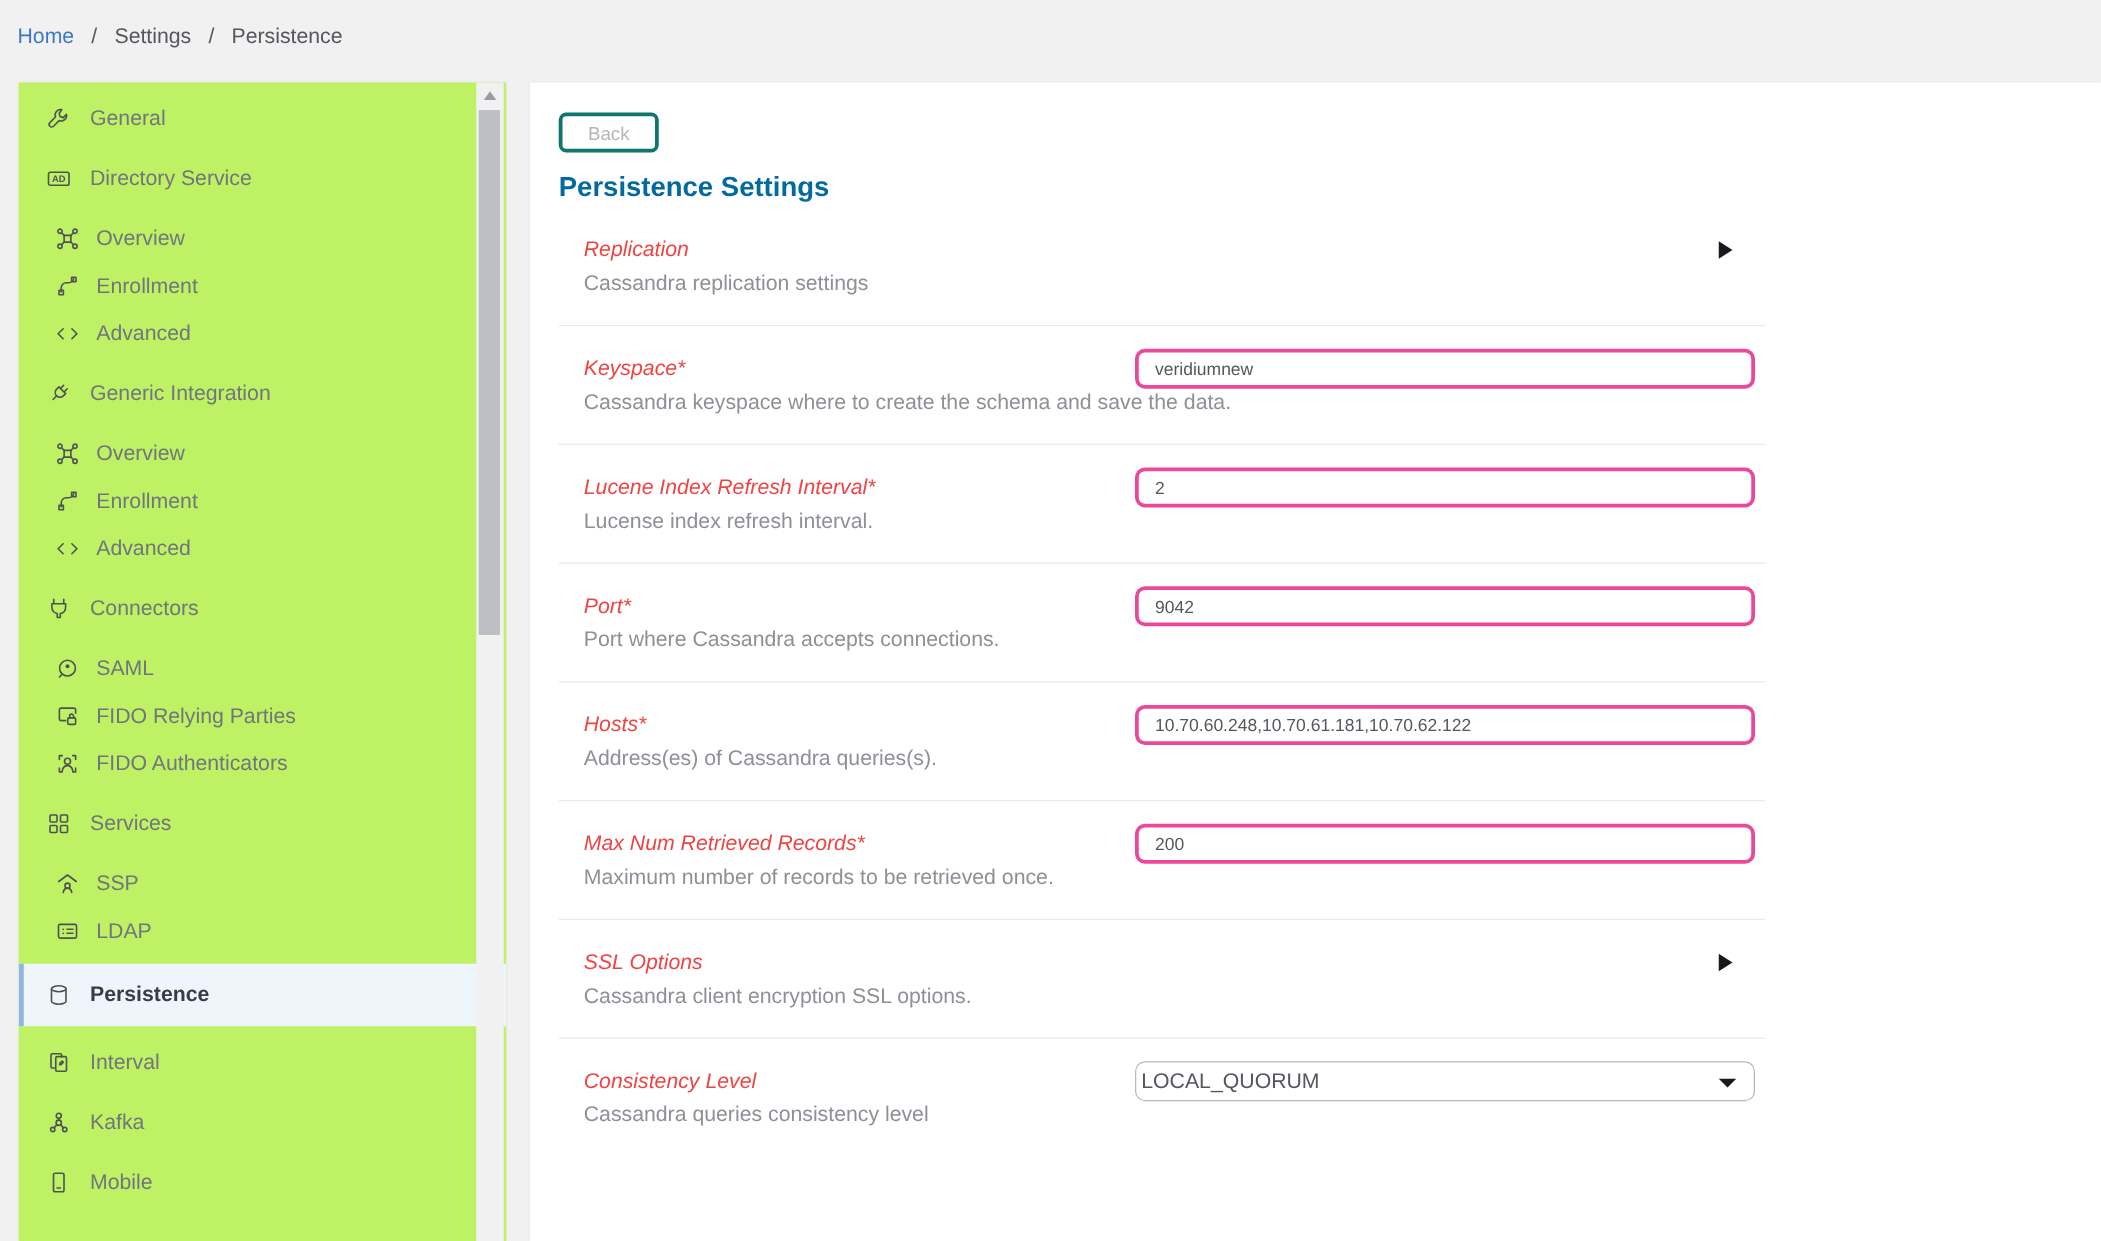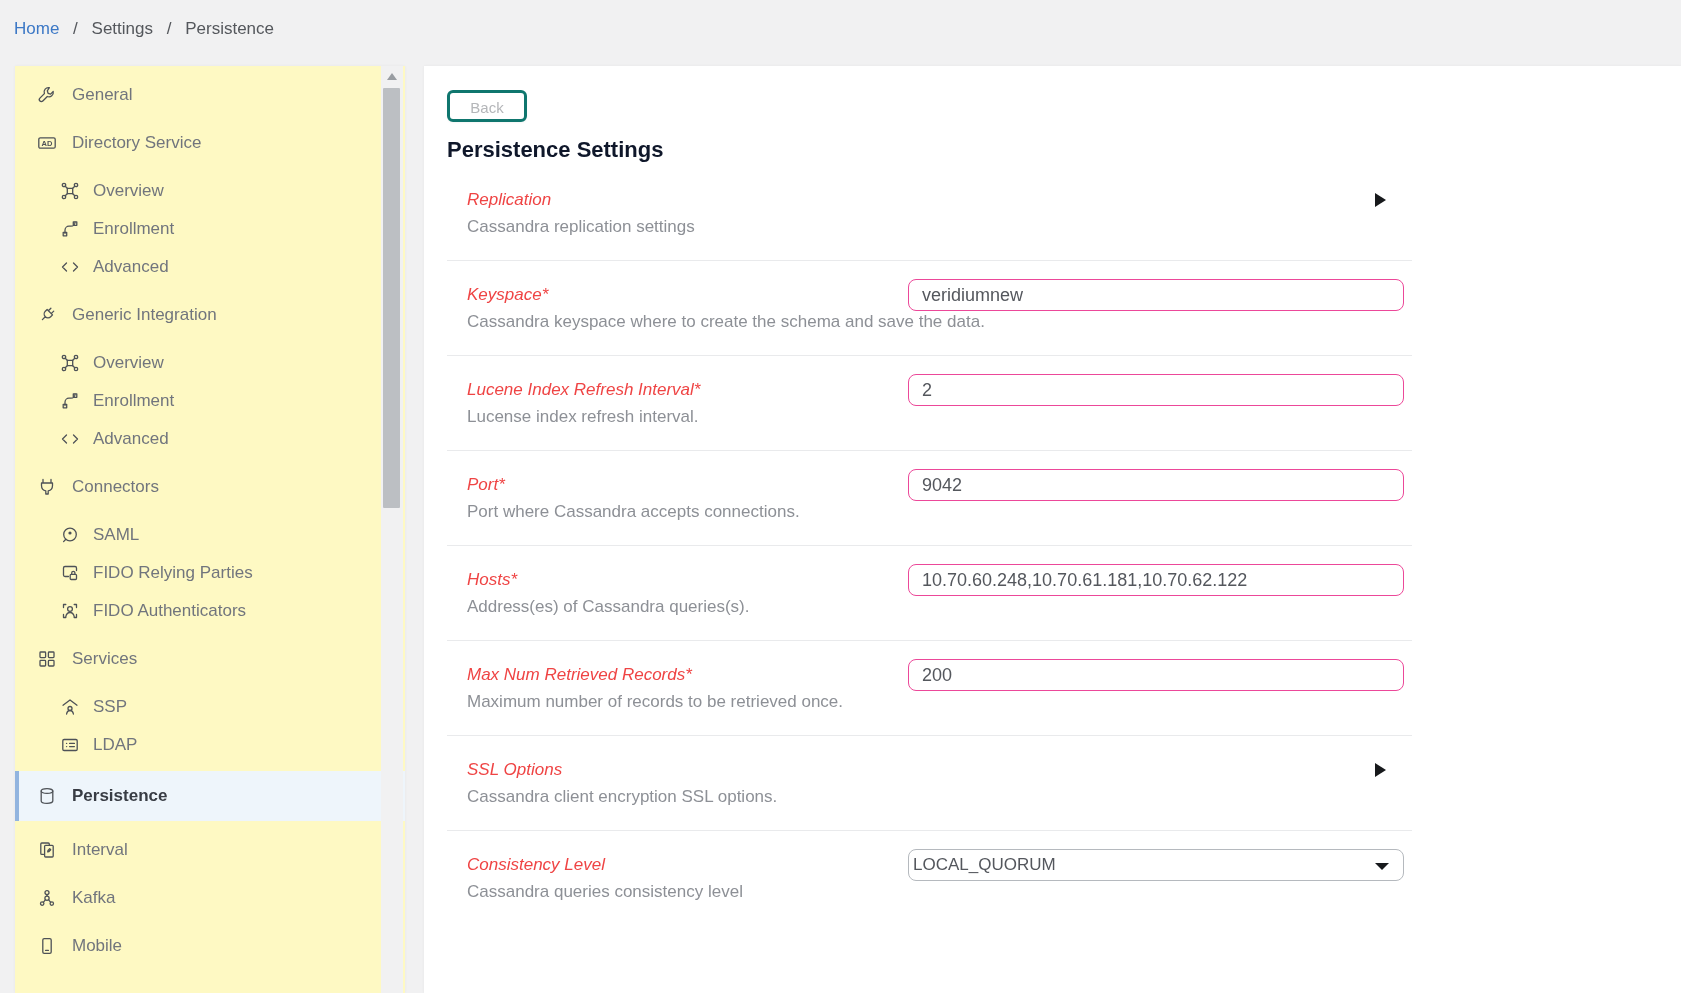--- a/index.html
+++ b/index.html
@@ -6,26 +6,26 @@
   html,body { width:1681px; height:993px; overflow:hidden;
     font-family:"Liberation Sans", sans-serif; background:#f1f1f2; }
 
   
   .breadcrumb { position:absolute; top:19px; left:14px; font-size:17px; color:#54575c; }
   .breadcrumb .crumb-home { color:#3c78c6; cursor:pointer; }
   .breadcrumb .sep { margin:0 9px; color:#54575c; }
 
   
   .sidebar { position:absolute; left:15px; top:66px; width:390px; height:927px;
-    background:#fef9c3; overflow:hidden; box-shadow:0 0 3px rgba(0,0,0,.05); }
+    background:#bef264; overflow:hidden; box-shadow:0 0 3px rgba(0,0,0,.05); }
   .side-list { padding-top:0; }
   .side-item { display:flex; align-items:center; height:38px; padding-left:22px;
     gap:15px; cursor:pointer; }
   .side-item.section { margin:10px 0; }
-  .side-item.level1 { padding-left:45px; gap:13px; }
+  .side-item.level1 { padding-left:29px; gap:13px; }
   .side-item .slabel { font-size:17px; color:#71757d; white-space:nowrap; }
   .side-item.selected { background:#eef5fb; border-left:4px solid #92b4df;
     padding-left:18px; height:50px; margin:7px 0; }
   .side-item.selected .slabel { font-weight:700; color:#383c44; }
   .sicon { width:20px; height:20px; flex:0 0 20px; display:flex; align-items:center; }
   .sicon svg { width:20px; height:20px; stroke:#4e5257; stroke-width:1.3; fill:none;
     stroke-linecap:round; stroke-linejoin:round; }
   .sicon svg text { stroke:none; fill:#4e5257; font-family:"Liberation Sans",sans-serif; }
 
   
@@ -37,30 +37,30 @@
     background:#bcbfc3; border-radius:1px; }
 
   
   .main-card { position:absolute; left:424px; top:66px; width:1257px; height:927px;
     background:#ffffff; box-shadow:0 0 3px rgba(0,0,0,.05); padding:24px 0 0 23px; }
 
   .back-btn { display:inline-block; width:80px; height:32px; line-height:30px;
     text-align:center; background:#fff; border:3px solid #0f766e; border-radius:6px;
     color:#b4b6b9; font-size:15px; cursor:pointer; box-shadow:0 1px 2px rgba(0,0,0,.04); }
 
-  .page-title { margin-top:15px; font-size:22px; font-weight:700; color:#0f172a; }
+  .page-title { margin-top:15px; font-size:22px; font-weight:700; color:#0369a1; }
 
   .form { width:965px; margin-top:3px; }
   .row { position:relative; padding:22px 0 21px 20px; border-bottom:1px solid #e9eaec; min-height:95px; }
   .row.last { border-bottom:none; }
   .row .flabel { font-size:17px; color:#ef4444; line-height:24px;font-style:italic; }
   .row .fdesc { font-size:17px; color:#8d9096; line-height:24px; margin-top:3px; }
 
   .txt-input { position:absolute; left:461px; top:18px; width:496px; height:32px;
-    border:1px solid #ec4899; border-radius:8px; padding:0 13px; font-size:18px;
+    border:3px solid #ec4899; border-radius:8px; padding:0 13px; font-size:14px;
     color:#54575d; font-family:"Liberation Sans",sans-serif; background:#fff; outline:none; }
 
   .select-box { position:absolute; left:461px; top:18px; width:496px; height:32px;
     border:1px solid #b5b9be; border-radius:8px; padding:0 4px; display:flex;
     align-items:center; font-size:17px; color:#54575d; background:#fff; cursor:pointer; }
   .caret-down { position:absolute; right:14px; top:13px; width:0; height:0;
     border-left:7px solid transparent; border-right:7px solid transparent;
     border-top:7px solid #17191c; }
 
   .caret-right { position:absolute; right:26px; top:27px; width:0; height:0;

